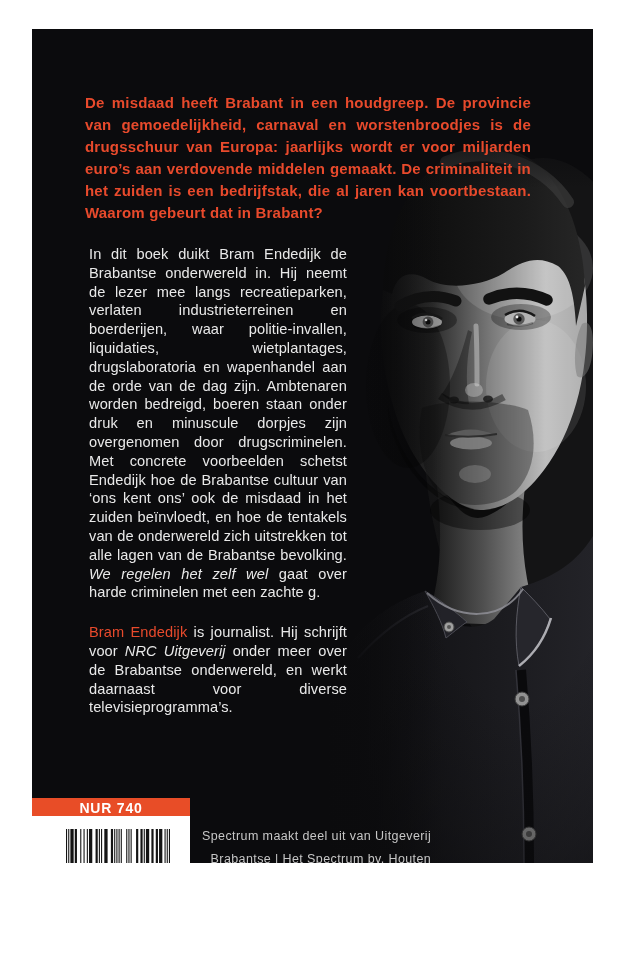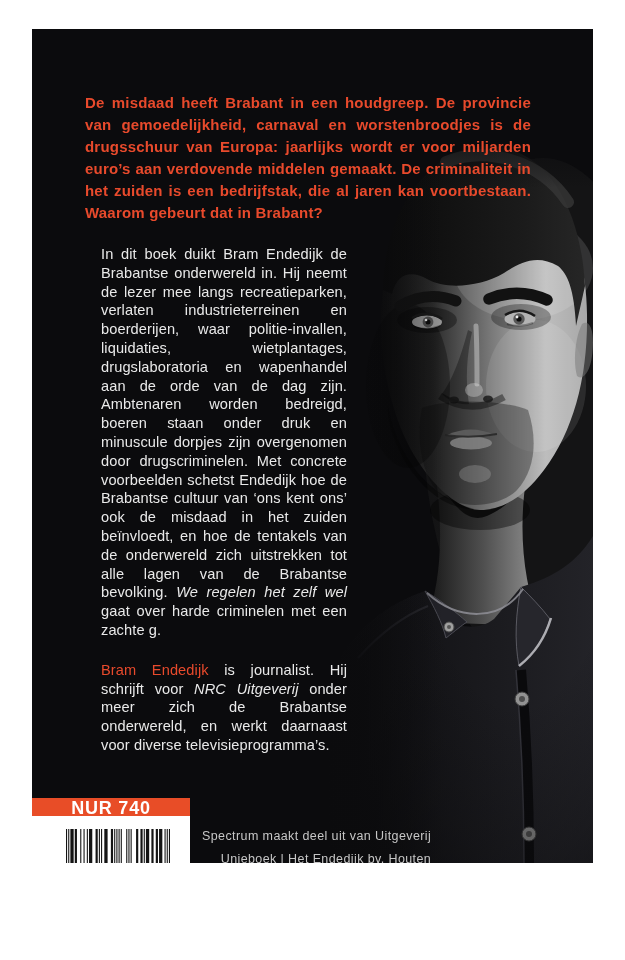--- a/index.html
+++ b/index.html
@@ -17,27 +17,27 @@
   .intro {
     position:absolute; left:53px; top:63px; width:446px; margin:0;
     font-size:15px; line-height:22px; font-weight:bold;
     color:var(--accent,#e84a2c); text-align:justify; letter-spacing:0.2px; z-index:3;
   }
   .bodycol {
     position:absolute; left:53px; top:216px; width:262px;
     color:#e9e9e9; font-size:14.6px; line-height:18.8px;
     text-align:justify; letter-spacing:0.1px; z-index:3; font-weight:normal;
   }
-  .bodycol p { margin:0 0 21px 16px; }
+  .bodycol p { margin:0 0 21px 4px; }
   .author-name { color:var(--accent,#e84a2c); font-weight:normal; }
   .nurbar {
     position:absolute; left:0; top:769px; width:158px; height:18px;
     background:var(--nur,#e84d27); color:#ffffff; font-weight:bold;
-    font-size:18px; letter-spacing:0.8px;
-    display:flex; align-items:flex-start; justify-content:center; z-index:4;
+    font-size:14px; letter-spacing:0.8px;
+    display:flex; align-items:flex-end; justify-content:center; z-index:4;
   }
   .barcodebox {
     position:absolute; left:0; top:787px; width:158px; height:111px;
     background:#ffffff; z-index:4;
   }
   #barcode-svg { position:absolute; left:34px; top:13px; width:104px; height:79px; }
   .bcdigits {
     position:absolute; left:21px; top:86px; width:122px;
     display:flex; justify-content:space-between;
     font-family:"Liberation Mono", monospace;
@@ -174,21 +174,21 @@
 
       <rect x="0" y="0" width="265" height="70" fill="url(#gTopFade)"></rect>
       <rect x="0" y="0" width="115" height="745" fill="url(#gLeftFade)"></rect>
       <rect x="0" y="0" width="265" height="745" fill="url(#gGlow)"></rect>
     </svg>
 
     <p class="intro">De misdaad heeft Brabant in een houdgreep. De provincie van gemoedelijkheid, carnaval en worstenbroodjes is de drugsschuur van Europa: jaarlijks wordt er voor miljarden euro’s aan verdovende middelen gemaakt. De criminaliteit in het zuiden is een bedrijfstak, die al jaren kan voortbestaan. Waarom gebeurt dat in Brabant?</p>
 
     <div class="bodycol">
       <p><span>In dit boek duikt Bram Endedijk de Brabantse onderwereld in. Hij neemt de lezer mee langs recreatieparken, verlaten industrieterreinen en boerderijen, waar politie-invallen, liquidaties, wietplantages, drugslaboratoria en wapenhandel aan de orde van de dag zijn. Ambtenaren worden bedreigd, boeren staan onder druk en minuscule dorpjes zijn overgenomen door drugscriminelen. Met concrete voorbeelden schetst Endedijk hoe de Brabantse cultuur van ‘ons kent ons’ ook de misdaad in het zuiden beïnvloedt, en hoe de tentakels van de onderwereld zich uitstrekken tot alle lagen van de Brabantse bevolking. </span><i>We regelen het zelf wel</i><span> gaat over harde criminelen met een zachte g.</span></p>
-      <p><b class="author-name">Bram Endedijk</b><span> is journalist. Hij schrijft voor </span><i>NRC Uitgeverij</i><span> onder meer zich de Brabantse onderwereld, en werkt daarnaast voor diverse televisieprogramma’s.</span></p>
+      <p><b class="author-name">Bram Endedijk</b><span> is journalist. Hij schrijft voor </span><i>NRC Uitgeverij</i><span> onder meer over de Brabantse onderwereld, en werkt daarnaast voor diverse televisieprogramma’s.</span></p>
     </div>
 
     <div class="nurbar">
       <span>NUR 740</span>
     </div>
 
     <div class="barcodebox">
       <svg id="barcode-svg" viewBox="0 0 95 79" preserveAspectRatio="none" xmlns="http://www.w3.org/2000/svg">
           <rect x="0" y="0" width="1" height="79" fill="#141414"></rect>
           <rect x="2" y="0" width="1" height="79" fill="#141414"></rect>
@@ -223,17 +223,17 @@
         </svg>
       <div class="bcdigits">
         <span>9</span>
         <span>789000</span>
         <span>361410</span>
       </div>
     </div>
 
     <div class="publisher">
       <div>Spectrum maakt deel uit van Uitgeverij</div>
-      <div>Unieboek | Het Endedijk bv, Houten</div>
+      <div>Brabantse | Het Spectrum bv, Houten</div>
     </div>
 
   </div>
 </div>
 
 </body></html>

